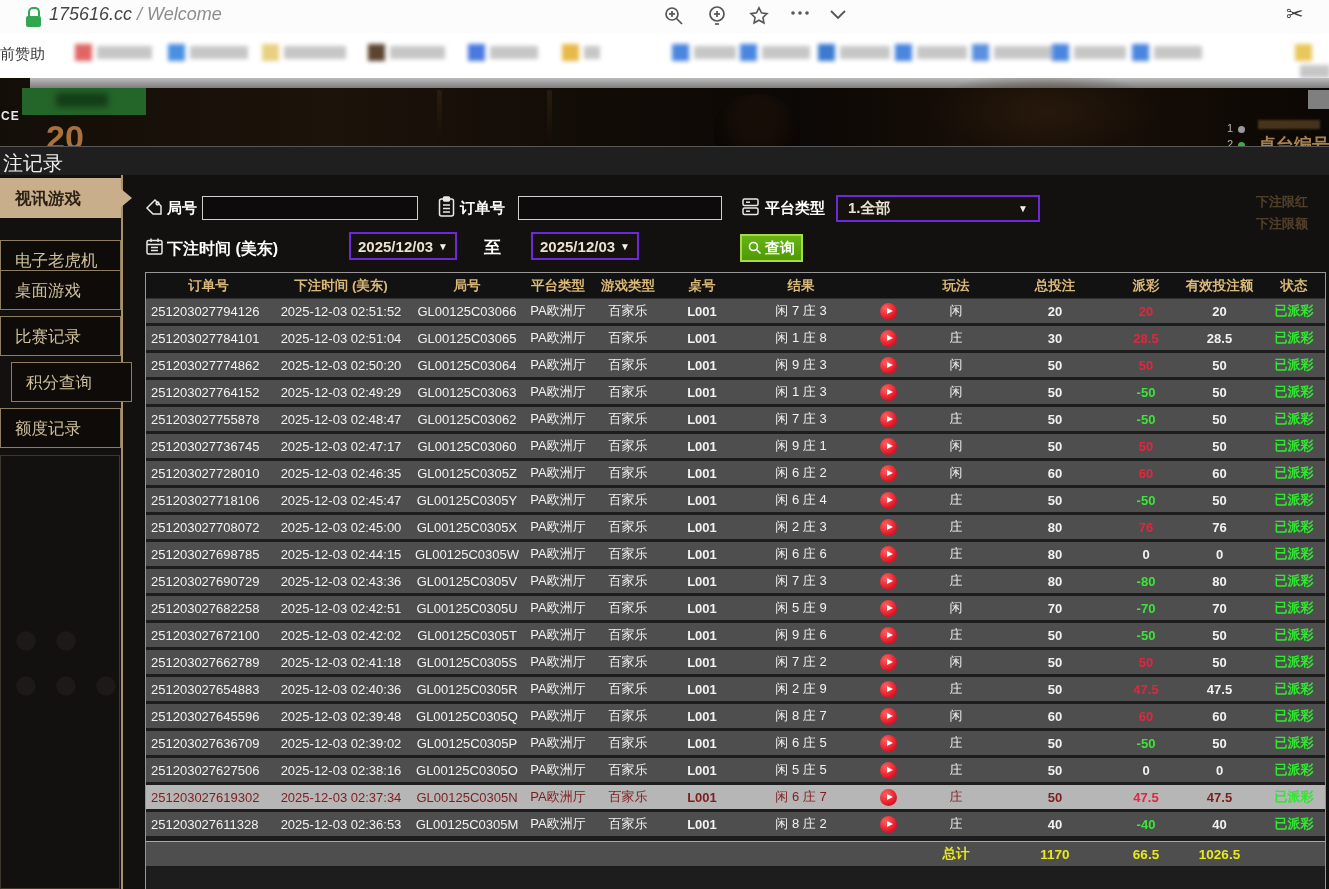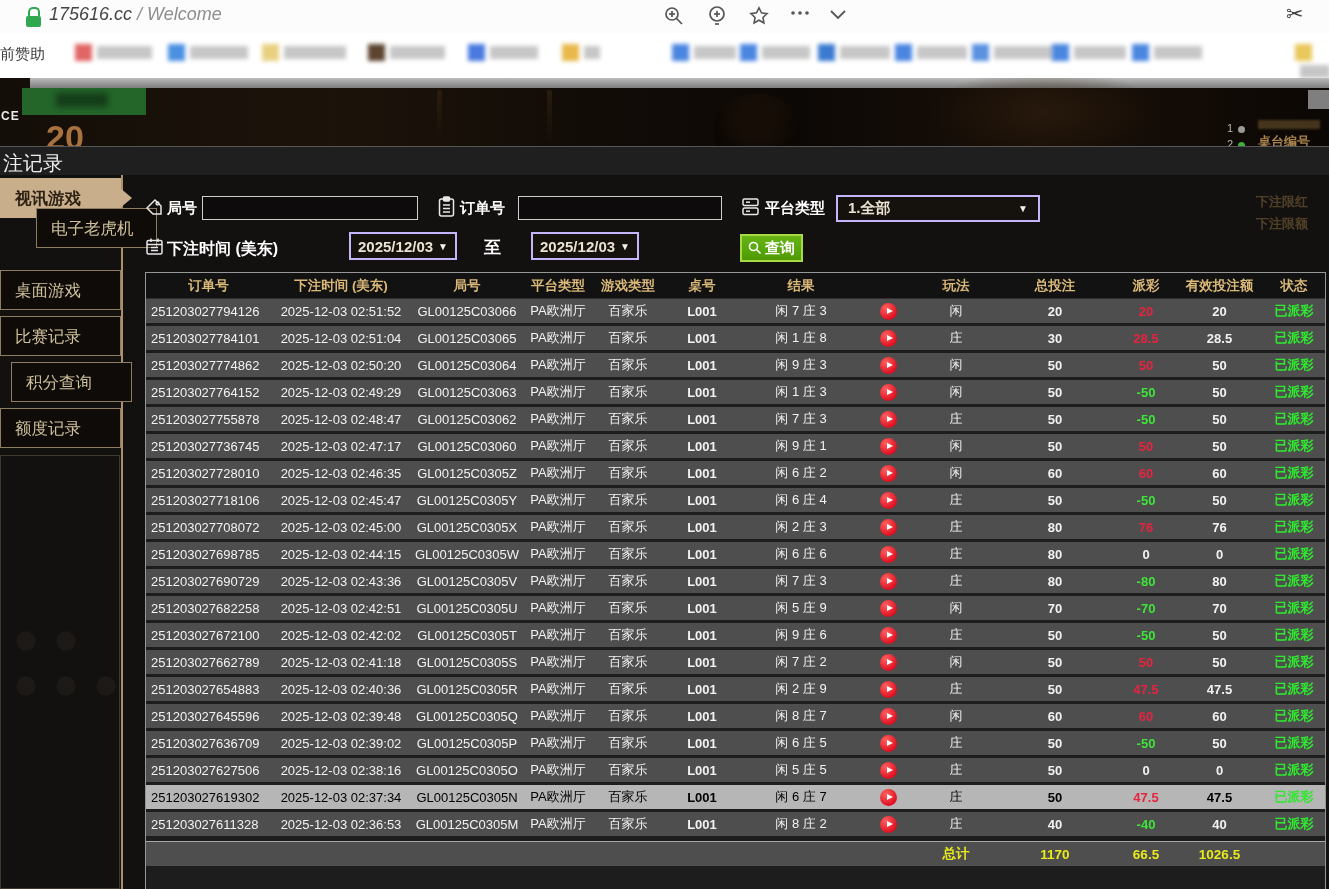--- a/index.html
+++ b/index.html
@@ -42,21 +42,21 @@
   .vid-score{left:46px;top:42px;font-size:34px;font-weight:700;color:#a8713d;line-height:1;}
   .dealer{left:714px;top:16px;width:86px;height:70px;border-radius:48% 48% 40% 40%;
     background:radial-gradient(ellipse at 50% 35%,#160d07 30%,#0a0603 75%);}
   .streak{top:12px;width:5px;height:52px;background:linear-gradient(#3a2814,#150d06);opacity:.55;border-radius:2px;}
   .glow{left:930px;top:-10px;width:230px;height:88px;background:radial-gradient(#2c1c0d,transparent 70%);opacity:.7;}
   .gray-box{left:1308px;top:12px;width:21px;height:19px;background:#8d8d8d;opacity:.9;}
   .seat-line{color:#b5b5b5;font-size:11px;white-space:nowrap;}
   .seat-dot{display:inline-block;width:7px;height:7px;border-radius:50%;background:#9a9a9a;vertical-align:middle;margin-left:5px;}
   .seat-dot.green{background:#3fae3f;}
   .tan-blur{left:1258px;top:42px;width:62px;height:9px;background:rgba(178,136,74,.35);filter:blur(1px);}
-  .table-label{left:1258px;top:55px;color:#a9834e;font-size:13px;font-weight:700;white-space:nowrap;}
+  .table-label{left:1258px;top:55px;color:#a9834e;font-size:18px;font-weight:700;white-space:nowrap;}
 
   
   .titlebar{left:0;top:146px;width:1329px;height:29px;background:#1f1f1f;border-top:1px solid #575757;box-sizing:border-box;}
   .page-title{position:absolute;left:3px;top:3px;font-size:20px;color:#ededed;}
 
   
   .v-divider{left:121px;top:175px;width:2px;height:714px;background:#ab9169;}
   .side-item{left:0;width:121px;height:40px;border:1px solid #8e7d5f;background:#0e0b08;
     color:#cfc09c;font-size:16.5px;line-height:38px;padding-left:14px;box-sizing:border-box;cursor:pointer;}
   .side-item.active{background:#c9ae8b;color:#2c2114;border-color:#c9ae8b;font-weight:700;}
@@ -67,37 +67,37 @@
       radial-gradient(circle at 25px 185px, rgba(200,180,140,.05) 9px, transparent 10px),
       radial-gradient(circle at 65px 185px, rgba(200,180,140,.05) 9px, transparent 10px),
       radial-gradient(circle at 25px 230px, rgba(200,180,140,.05) 9px, transparent 10px),
       radial-gradient(circle at 65px 230px, rgba(200,180,140,.05) 9px, transparent 10px),
       radial-gradient(circle at 105px 230px, rgba(200,180,140,.05) 9px, transparent 10px);}
 
   
   .flabel{font-size:15px;font-weight:700;color:#ffffff;white-space:nowrap;}
   .finput{background:rgba(0,0,0,.3);border:1px solid #cfcfcf;height:24px;box-sizing:border-box;
     color:#fff;font-size:13px;padding:0 4px;}
-  .fselect{background:#15110c;border:2px solid #c4b5fd;box-sizing:border-box;color:#e9e2d2;
+  .fselect{background:#15110c;border:2px solid #6d28d9;box-sizing:border-box;color:#e9e2d2;
     font-size:15px;font-weight:700;display:flex;align-items:center;cursor:pointer;}
   .fselect .arrow{margin-left:auto;font-size:10px;color:#f0f0f0;}
   .btn-query{left:740px;top:234px;width:63px;height:28px;background:linear-gradient(#66b414,#4f9a05);
     border:2px solid #a8da46;box-sizing:border-box;color:#fff;font-size:15px;font-weight:700;
     display:flex;align-items:center;justify-content:center;gap:3px;cursor:pointer;}
   .ghost-line{color:rgba(255,200,110,.26);font-size:13px;font-weight:700;white-space:nowrap;}
 
   
   .btable{left:145px;top:272px;width:1181px;height:620px;border:1px solid #979797;border-bottom:none;
     background:#1d1d1d;box-sizing:border-box;overflow:hidden;}
   .grid13{display:grid;grid-template-columns:125px 140px 112px 70px 70px 78px 120px 55px 80px 118px 64px 83px 66px;}
   .thead{height:25px;background:#121212;border-bottom:1px solid #303030;align-items:center;}
   .thead .cell{color:#d9b878;font-size:13.5px;font-weight:700;}
   .trow{height:24px;background:#4e4e4e;border-bottom:3px solid #1d1d1d;align-items:center;cursor:pointer;}
   .trow.hl{background:#b6b6b6;}
-  .trow.hl .cell{color:#000000;}
+  .trow.hl .cell{color:#7f1d1d;}
   .cell{display:flex;justify-content:center;align-items:center;color:#f2f2f2;font-size:13px;
     white-space:nowrap;overflow:hidden;}
   .cell.left{justify-content:flex-start;padding-left:5px;}
   .cell.b{font-weight:700;}
   .cell.pos{color:#e6243f !important;}
   .cell.neg{color:#3fe43a !important;}
   .cell.status{color:#2fe82f !important;font-weight:700;}
   .play-btn{width:17px;height:17px;border-radius:50%;border:none;padding:0;
     background:radial-gradient(circle at 35% 30%,#ff6060,#df0f20 72%);
     display:flex;align-items:center;justify-content:center;cursor:pointer;}
@@ -196,21 +196,21 @@
     <div class="abs table-label">桌台编号</div>
   </div>
 
   <div class="abs titlebar">
     <div class="page-title">注记录</div>
   </div>
 
   <div class="abs v-divider"></div>
   <div id="sidebar-host">
       <div class="abs side-item active" style="top: 178px;">视讯游戏</div>
-      <div class="abs side-item" style="top: 208px; margin-left: 36px;">电子老虎机</div>
+      <div class="abs side-item" style="top: 240px;">电子老虎机</div>
       <div class="abs side-item" style="top: 270px;">桌面游戏</div>
       <div class="abs side-item" style="top: 316px;">比赛记录</div>
       <div class="abs side-item" style="top: 362px; margin-left: 11px;">积分查询</div>
       <div class="abs side-item" style="top: 408px;">额度记录</div>
     </div>
   <div class="abs side-ghost"></div>
 
   <div class="abs" style="left:145px;top:198px;">
     <svg width="19" height="19" viewBox="0 0 19 19" fill="none" stroke="#e8e8e8" stroke-width="1.5">
       <path d="M2 8 L8 2 L16 2 L16 10 L10 16 Z" transform="rotate(90 9 9)"></path>

